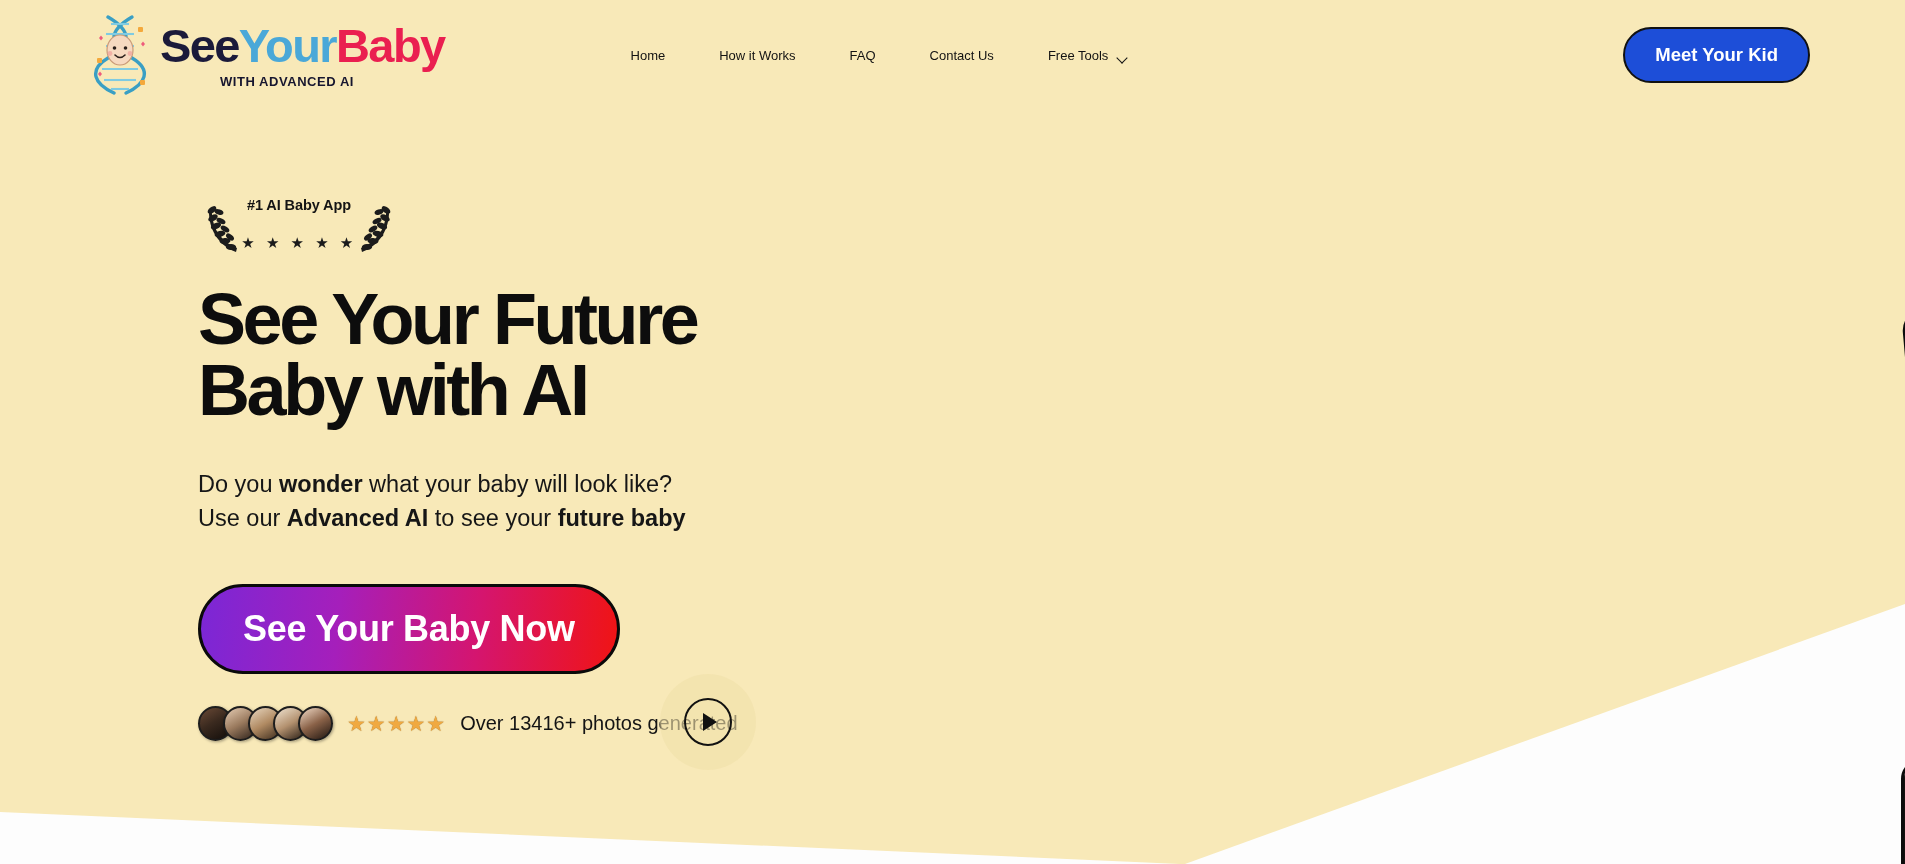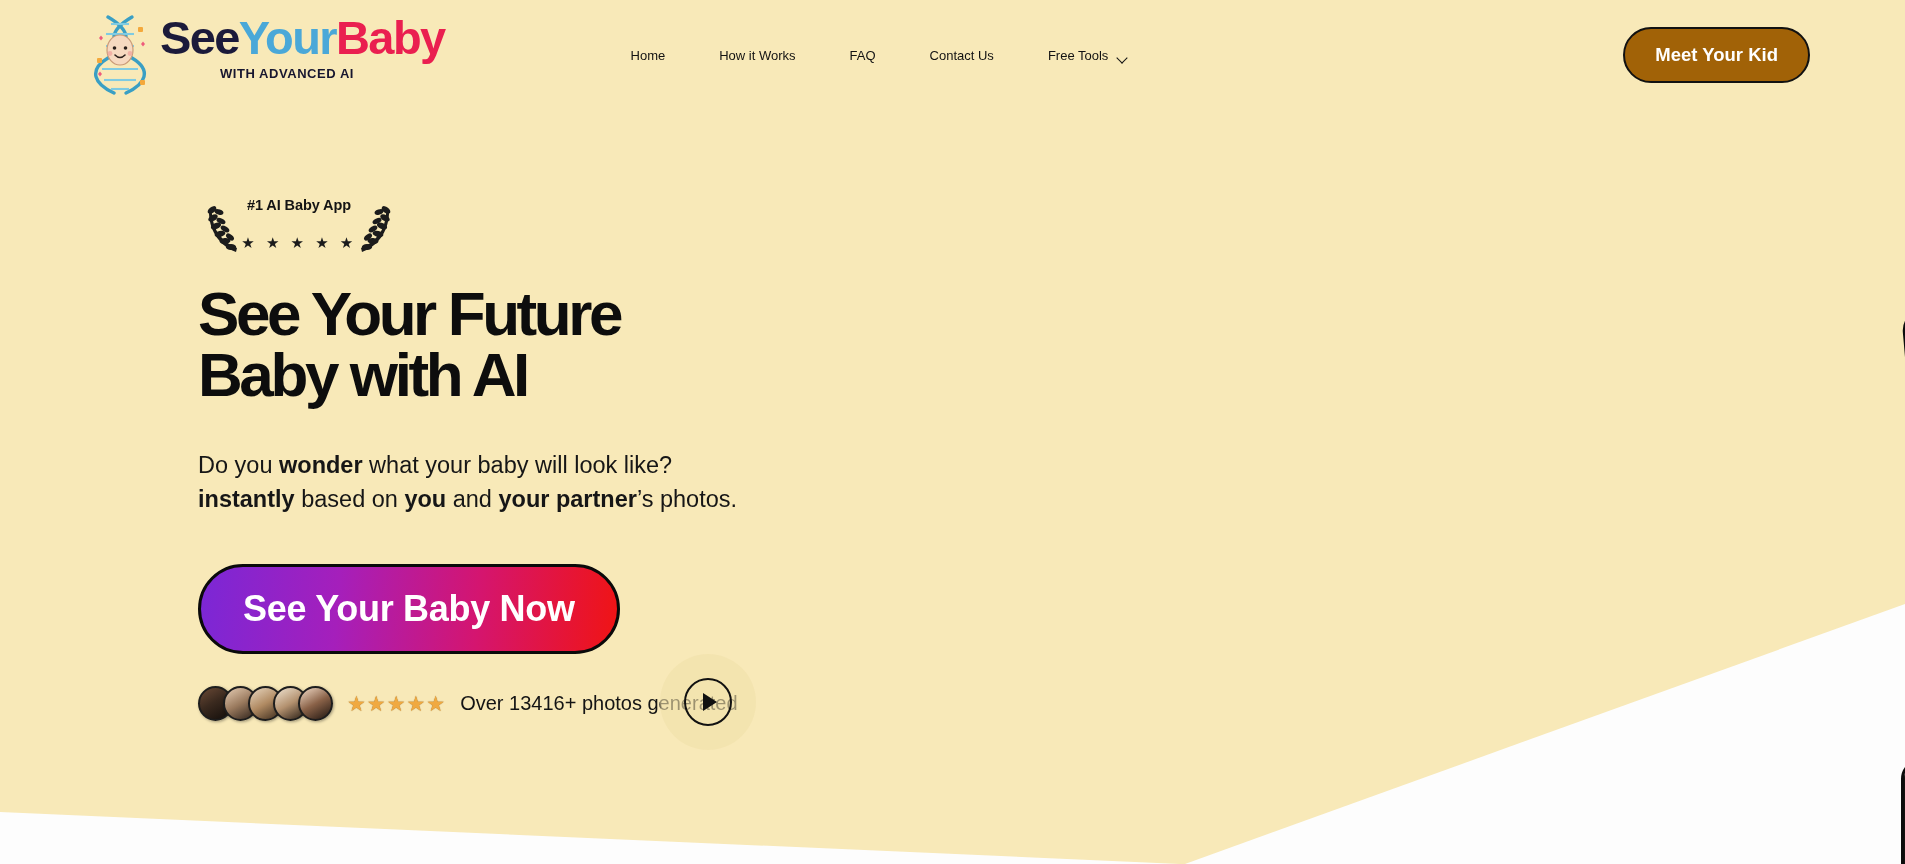--- a/index.html
+++ b/index.html
@@ -42,21 +42,21 @@
     position: relative;
     z-index: 30;
     height: 110px;
     display: flex;
     align-items: center;
     padding: 0 95px 0 92px;
   }
 
   .brand {
     display: flex;
-    align-items: flex-start;
+    align-items: center;
     gap: 10px;
     flex-shrink: 0;
   }
   .brand-mark {
     width: 58px;
     height: 82px;
     position: relative;
     flex-shrink: 0;
   }
   .brand-text { line-height: 1; }
@@ -107,21 +107,21 @@
     position: absolute;
     left: 0; top: 0;
     width: 7px; height: 7px;
     border-right: 1.7px solid #121212;
     border-bottom: 1.7px solid #121212;
     transform: rotate(45deg);
   }
 
   .meet-btn {
     margin-left: auto;
-    background: #a16207;
+    background: #1d4ed8;
     color: #ffffff;
     font-size: 18.5px;
     font-weight: 700;
     border: 2.5px solid #111;
     border-radius: 40px;
     padding: 15px 30px;
     cursor: pointer;
     white-space: nowrap;
     font-family: inherit;
   }
@@ -161,21 +161,21 @@
   .badge-stars {
     margin-top: 7px;
     font-size: 15px;
     letter-spacing: 3.5px;
     color: #1b1b1b;
     line-height: 1;
   }
 
   h1.hero-title {
     margin-top: 24px;
-    font-size: 62px;
+    font-size: 72px;
     line-height: 0.98;
     font-weight: 800;
     letter-spacing: -3.4px;
     color: #0d0d0d;
     max-width: 640px;
   }
 
   .hero-copy {
     margin-top: 42px;
     font-size: 23.5px;
@@ -393,21 +393,21 @@
     <h1 class="hero-title">
       <span style="display:block">See Your Future</span>
       <span style="display:block">Baby with AI</span>
     </h1>
 
     <p class="hero-copy">
       <span style="display:block">
         <span>Do you </span><b>wonder</b><span> what your baby will look like?</span>
       </span>
       <span style="display:block">
-        <b>instantly</b><span> based on </span><b>you</b><span> and </span><b>your partner</b><span>’s photos.</span>
+        <span>Use our </span><b>Advanced AI</b><span> to see your </span><b>future baby</b>
       </span>
     </p>
 
     <button class="cta-btn">See Your Baby Now</button>
 
     <div class="social-proof">
       <div class="avatars">
         <span class="avatar" style="background-image:linear-gradient(150deg,#6b4a36 0%,#3b2a1f 45%,#120d0a 100%)"></span>
         <span class="avatar" style="background-image:linear-gradient(150deg,#e6cdb4 0%,#9a7a5e 50%,#2b2019 100%)"></span>
         <span class="avatar" style="background-image:linear-gradient(150deg,#e8d7c0 0%,#b08a62 50%,#3a2a1c 100%)"></span>

